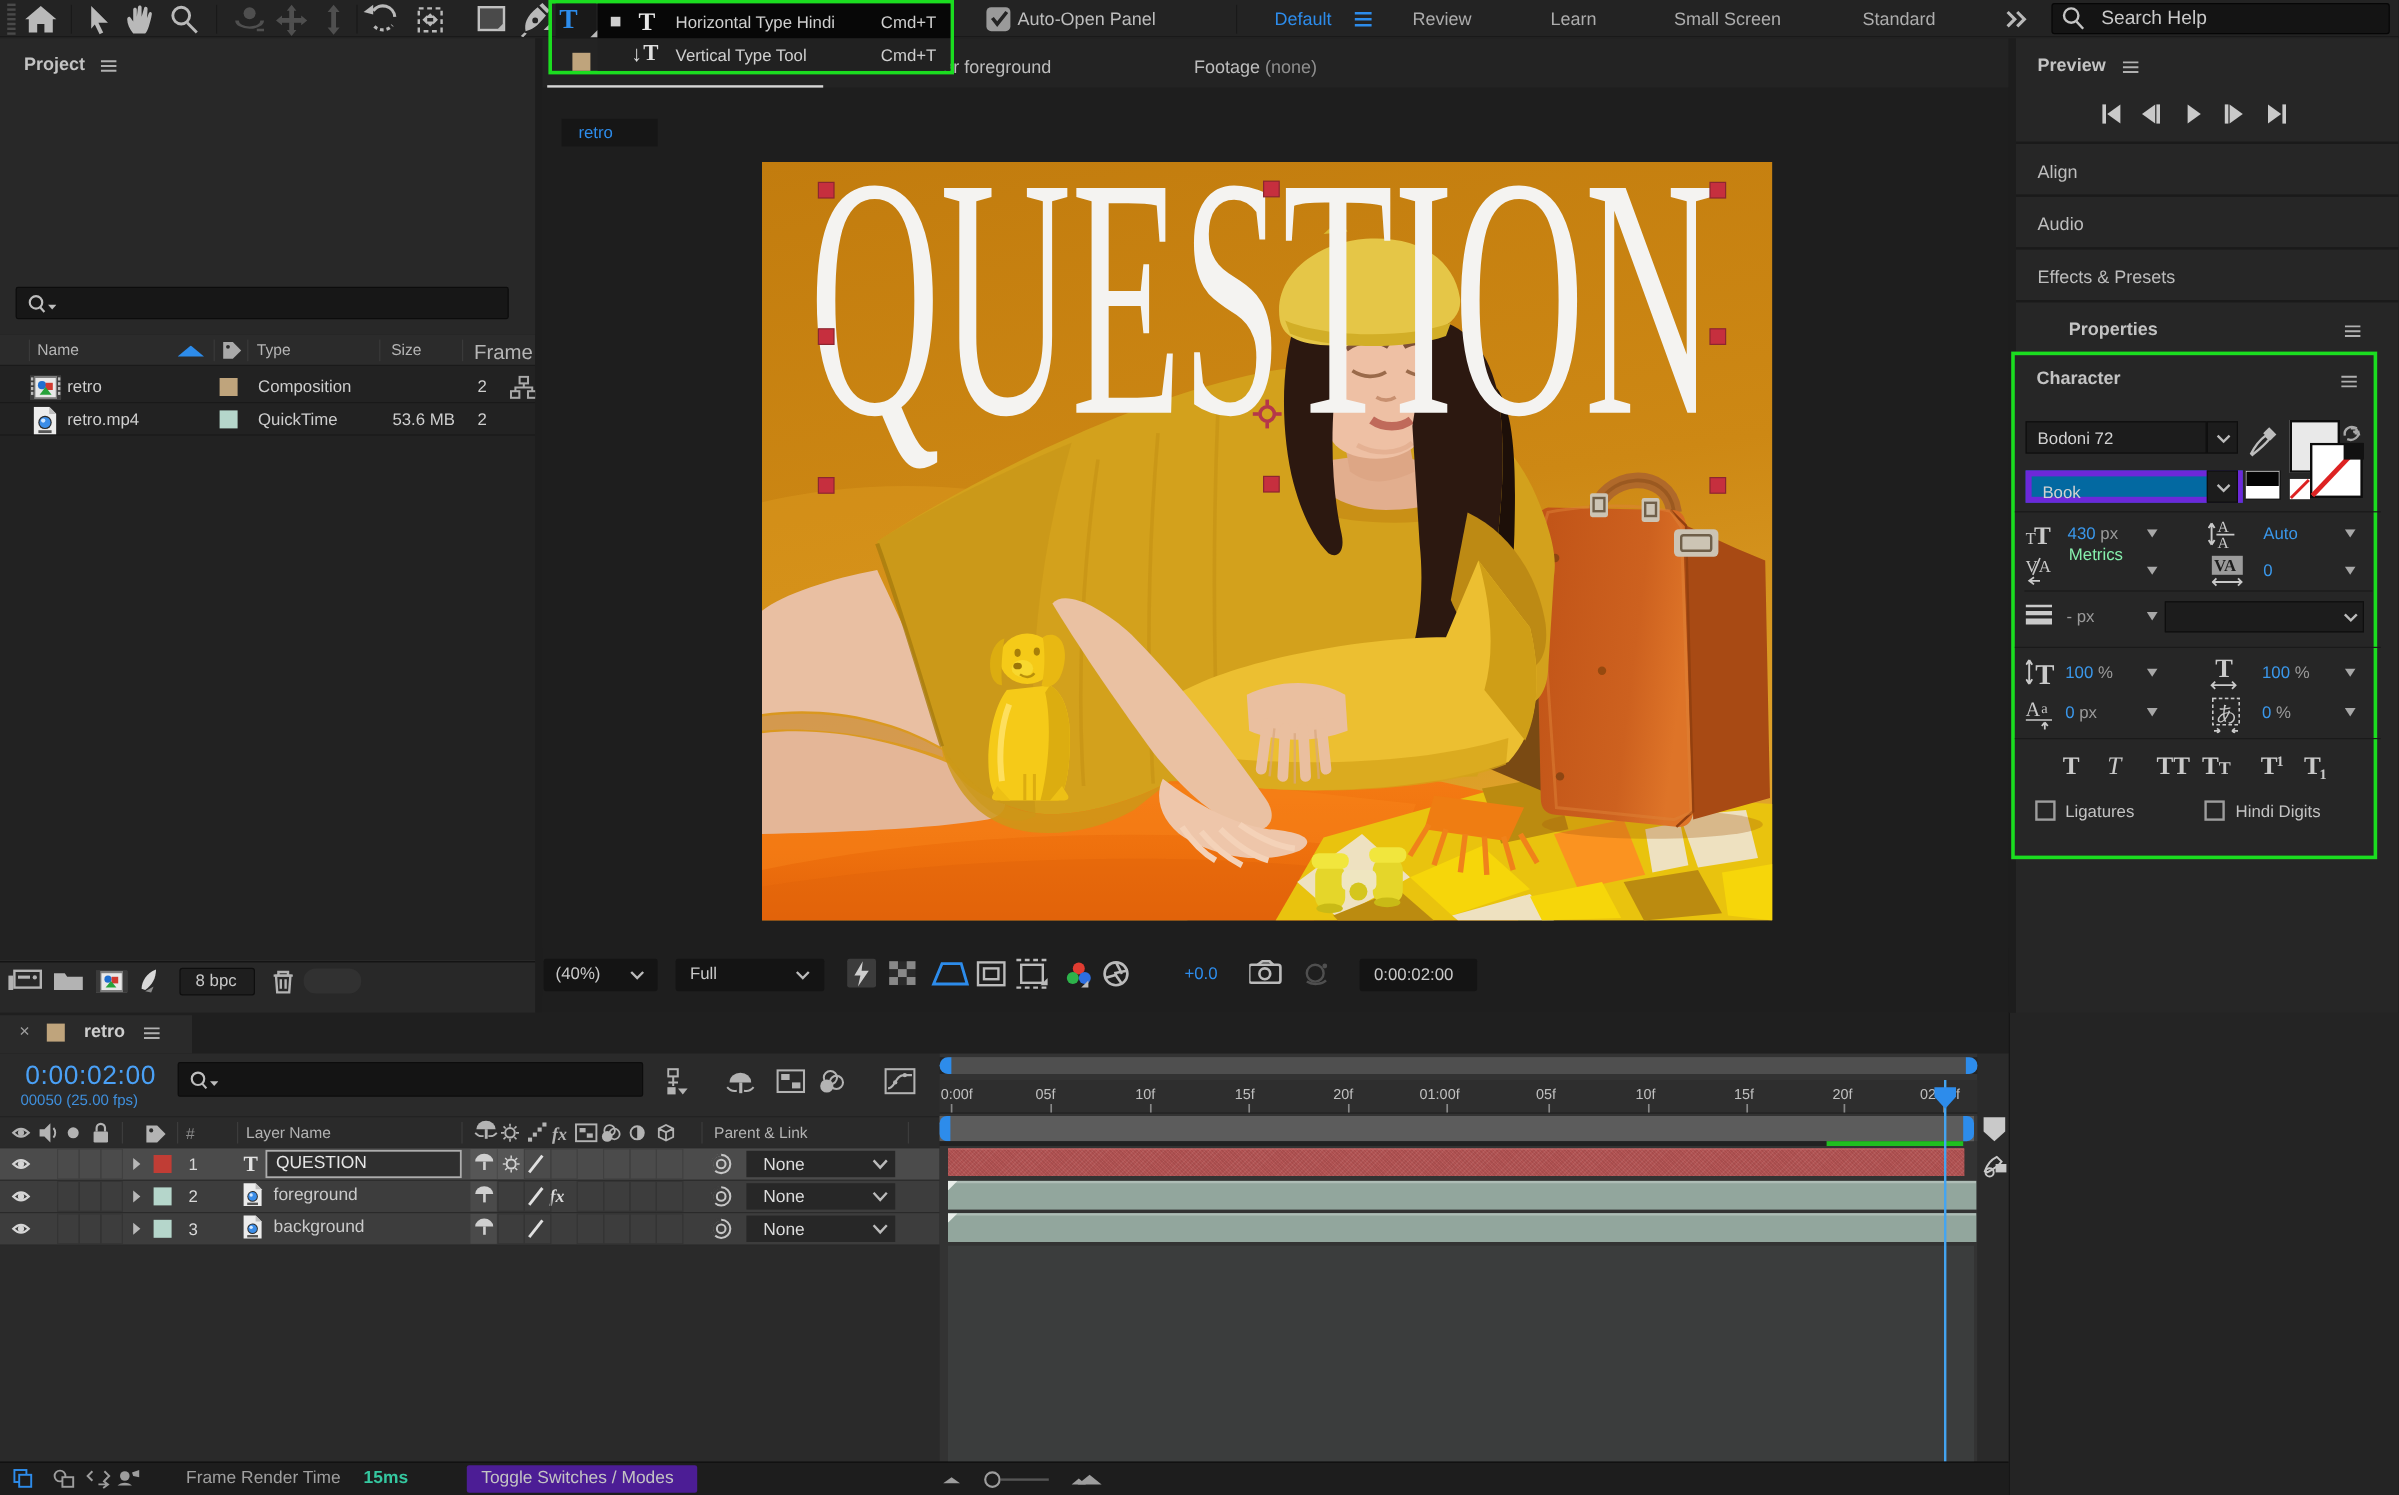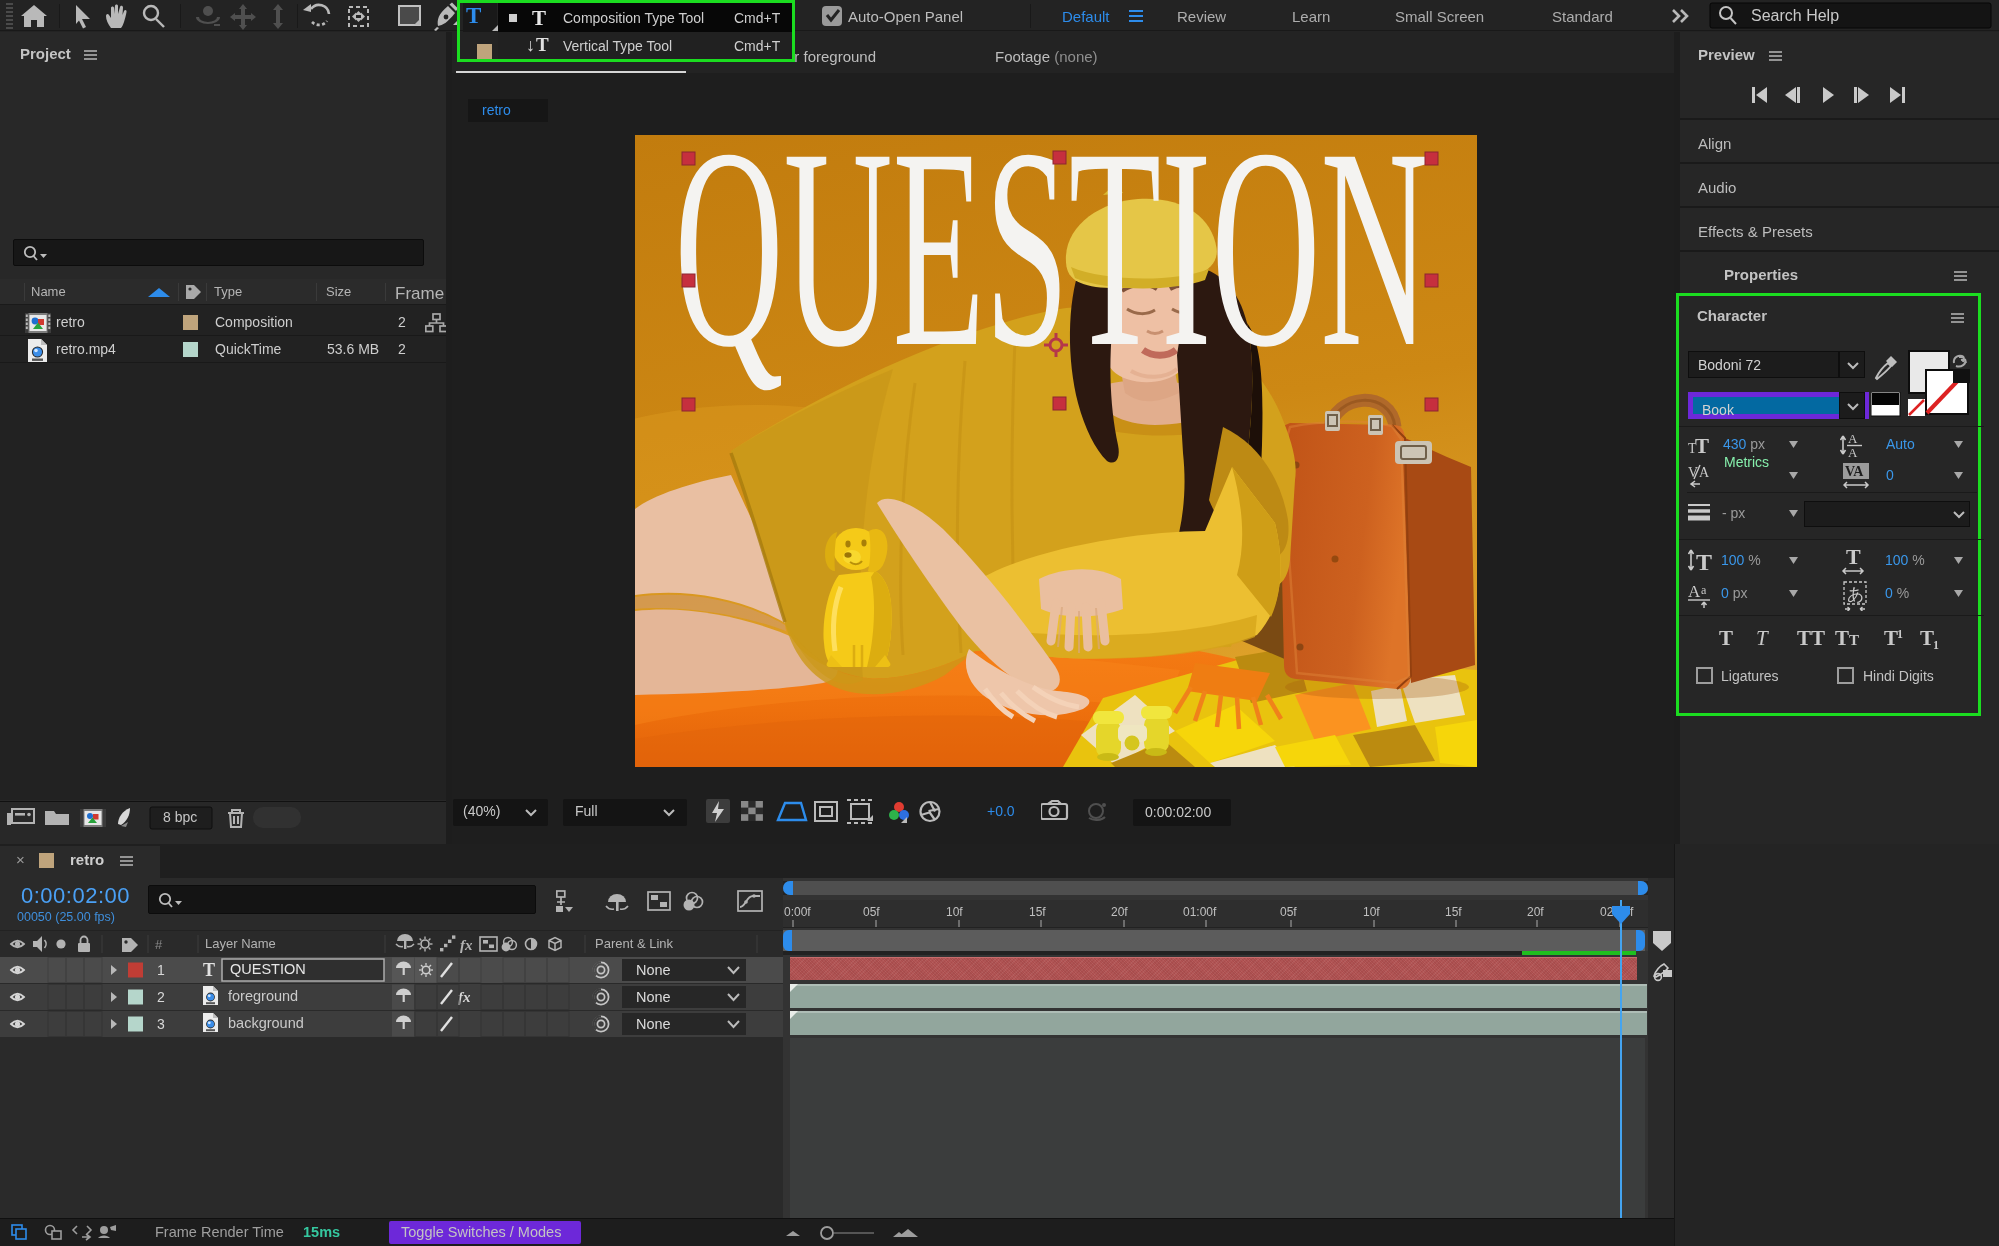--- a/index.html
+++ b/index.html
@@ -116,21 +116,21 @@
 
       <div class="abs" style="left:3px;top:0px;width:34px;height:29px;background:#191919;"></div>
       <div class="abs" style="left:17px;top:41px;width:15px;height:15px;background:#bfa47c;"></div>
       <div class="abs" style="left:6px;top:0px;font-size:23px;font-weight:bold;color:#2d8ceb;font-family:'Liberation Serif',serif;">T</div>
       <div class="abs" style="left:32px;top:22px;width:0;height:0;border-left:6px solid transparent;border-bottom:6px solid #b9b9b9;"></div>
 
       <div class="abs" style="left:38px;top:0;width:294px;height:29px;background:#070707;"></div>
       <div class="abs" style="left:38px;top:29px;width:294px;height:27px;background:#212121;"></div>
       <div class="abs" style="left:49px;top:11px;width:8px;height:8px;background:#cfcfcf;"></div>
       <div class="abs" style="left:72px;top:3px;font-size:21px;font-weight:bold;color:#e8e8e8;font-family:'Liberation Serif',serif;">T</div>
-      <div class="txt" style="left:103px;top:7px;font-size:14px;color:#cfcfcf;">Composition Type Tool</div>
+      <div class="txt" style="left:103px;top:7px;font-size:14px;color:#cfcfcf;">Horizontal Type Hindi</div>
       <div class="txt" style="left:274px;top:7px;font-size:14px;color:#cfcfcf;">Cmd+T</div>
       <div class="abs" style="left:66px;top:32px;font-size:18px;color:#d8d8d8;">↓</div>
       <div class="abs" style="left:76px;top:31px;font-size:19px;font-weight:bold;color:#e0e0e0;font-family:'Liberation Serif',serif;">T</div>
       <div class="txt" style="left:103px;top:35px;font-size:14px;color:#cfcfcf;">Vertical Type Tool</div>
       <div class="txt" style="left:274px;top:35px;font-size:14px;color:#cfcfcf;">Cmd+T</div>
     </div>
   </div>
 
   <div class="abs" id="projpanel" style="left:0;top:32px;width:446px;height:812px;background:#282828;">
     <div class="txt" style="left:20px;top:13px;font-size:15px;font-weight:bold;color:#c3c3c3;">Project</div>
@@ -1090,21 +1090,21 @@
         <g fill="#9d9d9d">
           <path d="M786 17 l7 -5 7 5 Z"></path>
           <circle cx="827" cy="14" r="6" fill="none" stroke="#9d9d9d" stroke-width="1.8"></circle>
           <rect x="834" y="13" width="40" height="2" fill="#555"></rect>
           <path d="M898 18 l10 -8 10 8 Z"></path>
             <path d="M893 18 l6 -5 6 5 Z"></path>
         </g>
       </svg>
       <div class="txt" style="left:155px;top:5px;font-size:14.5px;color:#9f9f9f;">Frame Render Time</div>
       <div class="txt" style="left:303px;top:5px;font-size:14.5px;font-weight:bold;color:#35c8a0;">15ms</div>
-      <div class="abs" style="left:389px;top:2px;width:192px;height:23px;background:#6d28d9;border-radius:2px;padding-left:29px;">
+      <div class="abs" style="left:389px;top:2px;width:192px;height:23px;background:#4c1d95;border-radius:2px;padding-left:29px;">
         <div class="txt" style="left:12px;top:3px;font-size:14.5px;color:#c3c3c3;">Toggle Switches / Modes</div>
       </div>
     </div>
   </div>
 
   <div class="abs" style="left:1674px;top:844px;width:325px;height:402px;background:#242424;border-left:1px solid #161616;"></div>
 
 </div>
 
 </body></html>

